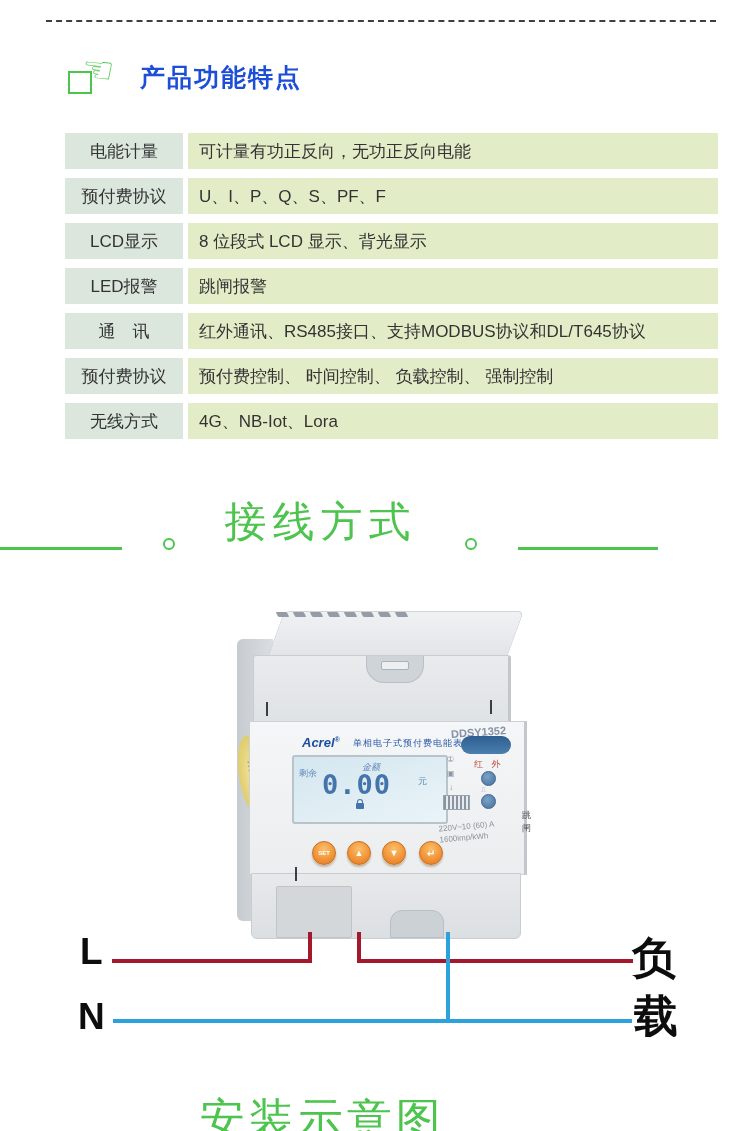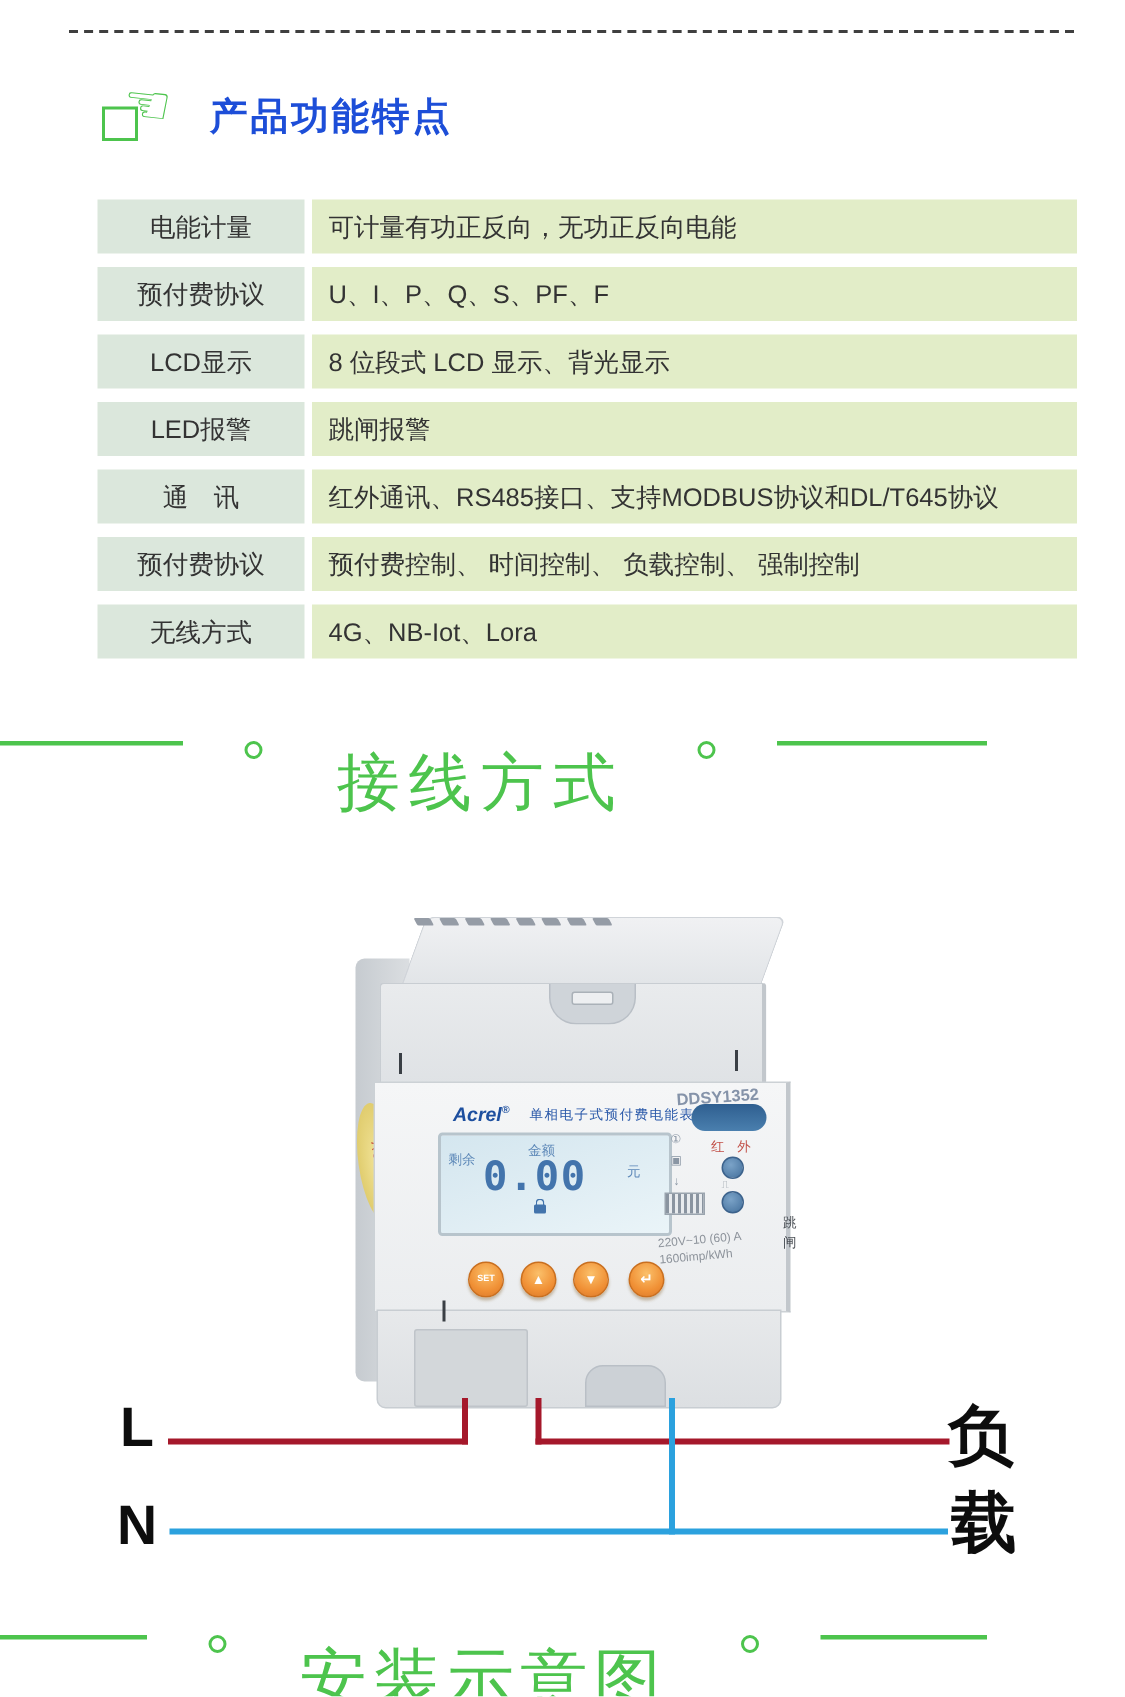--- a/index.html
+++ b/index.html
@@ -10,27 +10,27 @@
   .dashed-top{position:absolute;left:46px;top:20px;width:670px;height:0;border-top:2px dashed #3f3f3f;}
 
   
   .hand-box{position:absolute;left:68px;top:71px;width:20px;height:19px;border:2px solid #4dc44d;background:#fff;}
   .hand-glyph{position:absolute;left:82px;top:52px;font-size:36px;line-height:36px;color:#4dc44d;transform:rotate(6deg);}
   .feat-title{position:absolute;left:140px;top:61px;font-size:25px;font-weight:bold;color:#1d4ed8;letter-spacing:2px;}
 
   
   .feat-table{position:absolute;left:65px;top:133px;width:653px;}
   .feat-row{display:flex;height:36px;margin-bottom:9px;}
-  .feat-label{width:138px;flex-shrink:0;background:#dbe7dc;display:flex;align-items:center;justify-content:center;
+  .feat-label{width:118px;flex-shrink:0;background:#dbe7dc;display:flex;align-items:center;justify-content:center;
               font-size:17px;color:#333;}
   .feat-value{flex:1;margin-left:5px;background:#e2edc8;display:flex;align-items:center;
               padding-left:11px;font-size:17px;color:#333;}
 
   
-  .sec-header{position:absolute;left:0;width:658px;display:flex;align-items:flex-start;justify-content:center;color:#4dc44d;gap:32px;}
+  .sec-header{position:absolute;left:0;width:658px;display:flex;align-items:flex-end;justify-content:center;color:#4dc44d;gap:32px;}
   .sec-line{height:3px;background:#4dc44d;}
   .sec-dot{width:8px;height:8px;border:2px solid #4dc44d;border-radius:50%;margin:0 9px;flex-shrink:0;}
   .sec-title{white-space:nowrap;margin:0 8px;}
   #wiring-header{top:494px;}
   #wiring-header .sec-title{font-size:42px;letter-spacing:6px;}
   #install-header{top:1090px;}
   #install-header .sec-title{font-size:45px;letter-spacing:4px;}
 
   
   .meter{position:absolute;left:225px;top:595px;width:300px;height:345px;}
@@ -174,21 +174,21 @@
       <div class="m-latch2"></div>
     </div>
     <div class="tick" style="left:70px;top:272px;"></div>
 
     <div class="m-brand"><span>Acrel</span><sup>®</sup></div>
     <div class="m-pname">单相电子式预付费电能表</div>
     <div class="m-model">DDSY1352</div>
 
     <div class="m-lcd">
       <div class="lcd-txt" style="left:5px;top:10px;">剩余</div>
-      <div class="lcd-txt" style="left:58px;top:4px;">金额</div>
+      <div class="lcd-txt" style="left:68px;top:4px;font-style:italic;">金额</div>
       <div class="lcd-val">0.00</div>
       <div class="lcd-txt" style="left:124px;top:18px;">元</div>
       <div class="lock"></div>
     </div>
 
     <div class="m-icon" style="left:222px;top:160px;">①</div>
     <div class="m-icon" style="left:222px;top:174px;">▣</div>
     <div class="m-icon" style="left:224px;top:188px;">↓</div>
     <div class="m-barcode"></div>
 

